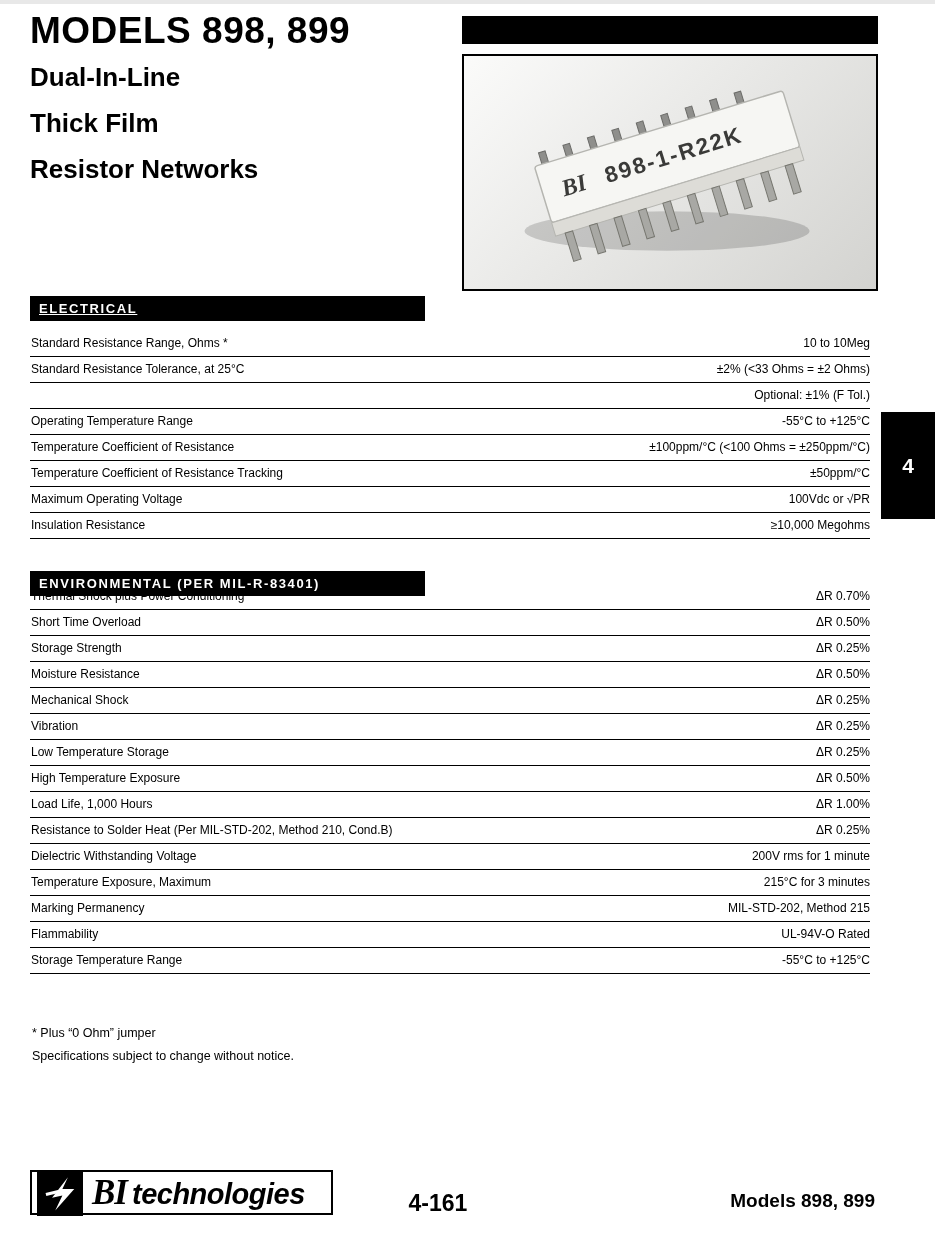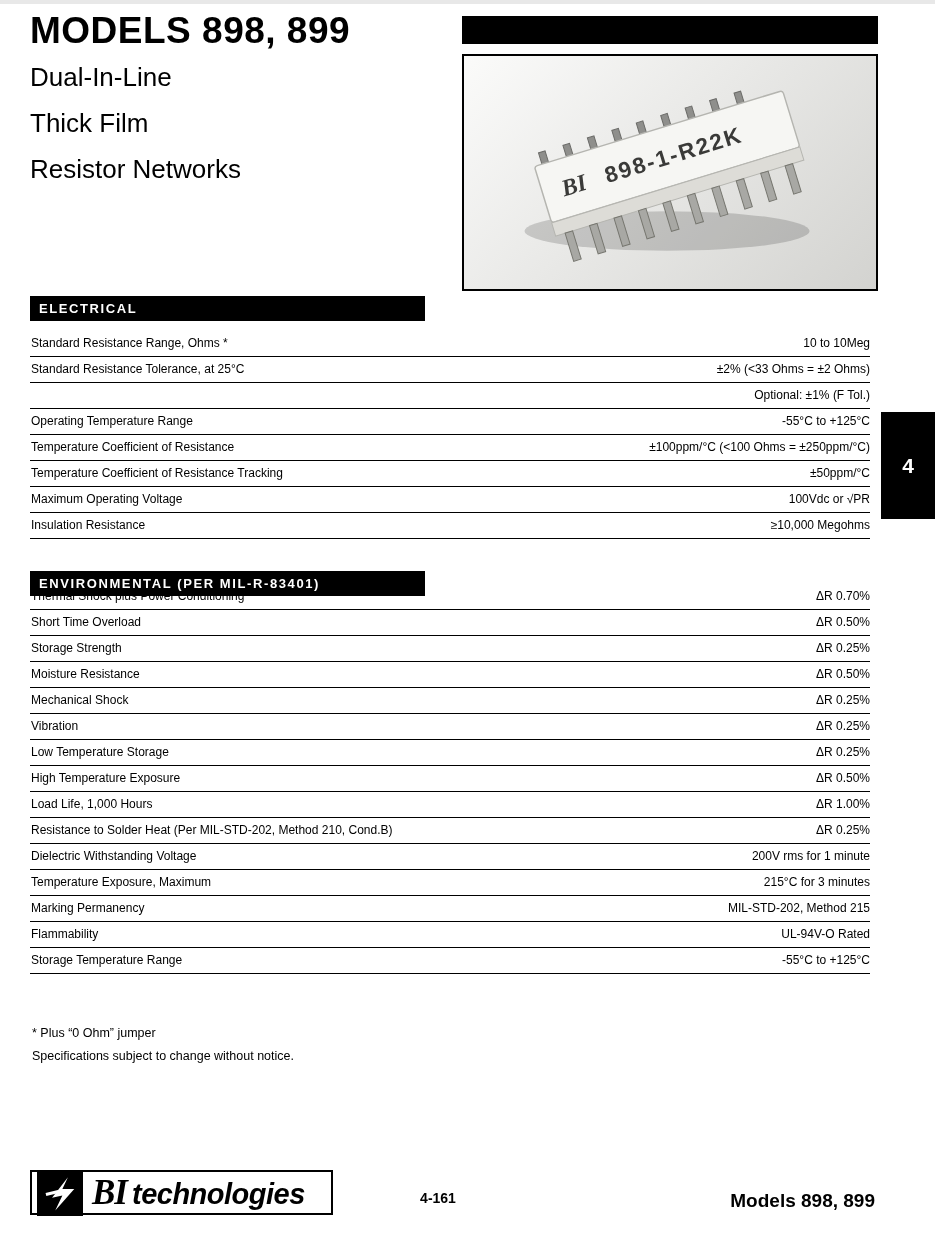--- a/index.html
+++ b/index.html
@@ -11,21 +11,21 @@
     font-family:"Liberation Sans", sans-serif;
     color:#000;
     overflow:hidden;
   }
 
   
   .title {
     position:absolute; left:30px; top:6px;
     font-size:37px; font-weight:900; letter-spacing:0.5px;
   }
-  .subtitle { position:absolute; left:30px; font-size:26px; font-weight:normal; }
+  .subtitle { position:absolute; left:30px; font-size:26px; font-weight:bold; }
   .subtitle.l0 { top:58px; }
   .subtitle.l1 { top:104px; }
   .subtitle.l2 { top:150px; }
 
   .header-bar {
     position:absolute; left:462px; top:12px;
     width:416px; height:28px; background:#000;
   }
 
   .photo-box {
@@ -37,21 +37,21 @@
   }
   .photo-box svg { width:100%; height:100%; display:block; }
 
   
   .section-bar {
     position:absolute; left:30px;
     width:386px; background:#000; color:#fff;
     font-size:13px; font-weight:bold; letter-spacing:1.6px;
     padding:5px 0 5px 9px;
   }
-  .section-bar.electrical { top:292px; }
+  .section-bar.electrical { top:292px;text-decoration:underline; }
   .section-bar.environmental { top:567px; }
 
   
   .spec-table { position:absolute; left:30px; width:840px; }
   .spec-table.electrical { top:327px; }
   .spec-table.environmental { top:580px; }
   .spec-row {
     display:flex; justify-content:space-between; align-items:baseline;
     border-bottom:1px solid #000;
     padding:4px 0 4px 1px;
@@ -86,21 +86,21 @@
     width:46px; height:46px; background:#000;
     display:flex; align-items:center; justify-content:center;
     flex:0 0 auto;
   }
   .brand-text { white-space:nowrap; font-style:italic; font-weight:bold; }
   .brand-bi   { font-family:"Liberation Serif", serif; font-size:35px; letter-spacing:-1px; }
   .brand-rest { font-size:29px; margin-left:5px; letter-spacing:-0.5px; }
 
   .footer-page {
     position:absolute; left:398px; top:1186px; width:80px;
-    text-align:center; font-size:14px; font-weight:bold;
+    text-align:center; font-size:23px; font-weight:bold;
   }
   .footer-right {
     position:absolute; right:60px; top:1186px;
     font-size:19px; font-weight:bold;
   }
 </style>
 </head>
 <body>
 
 <div class="page">

